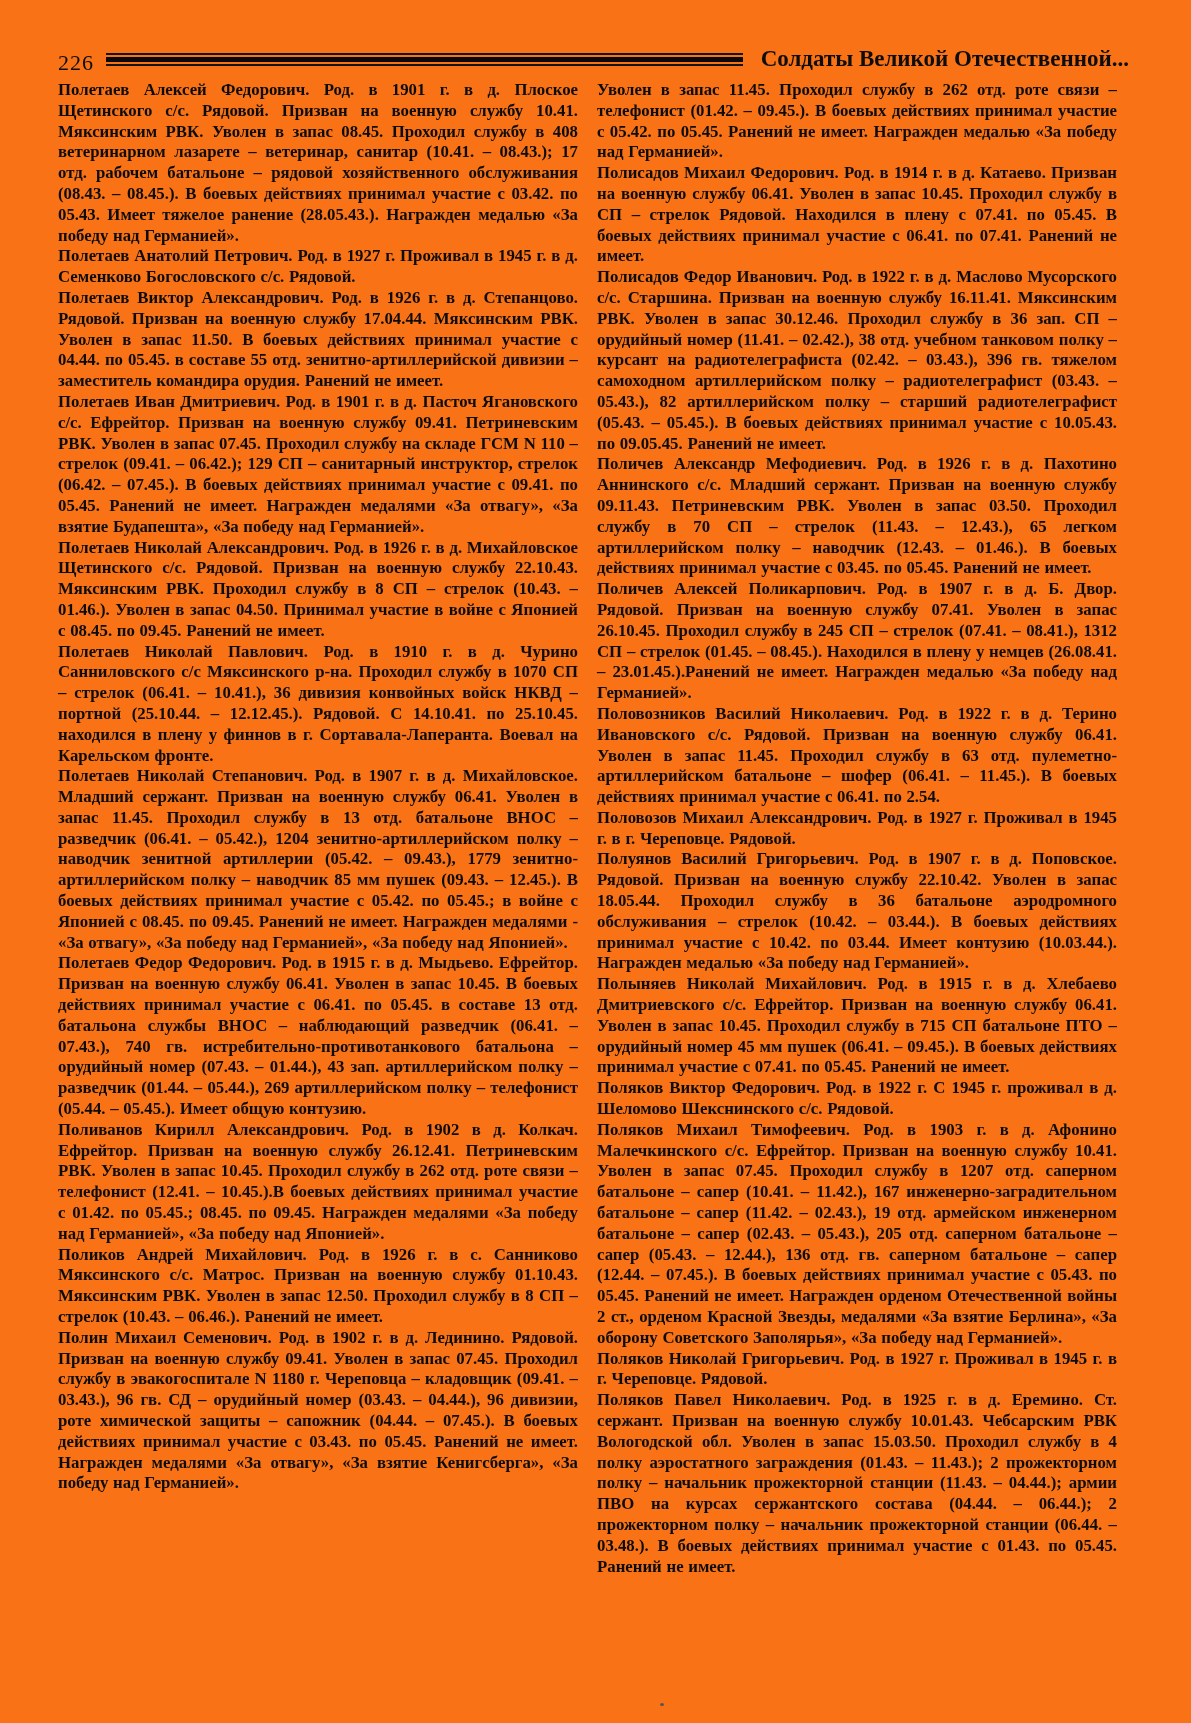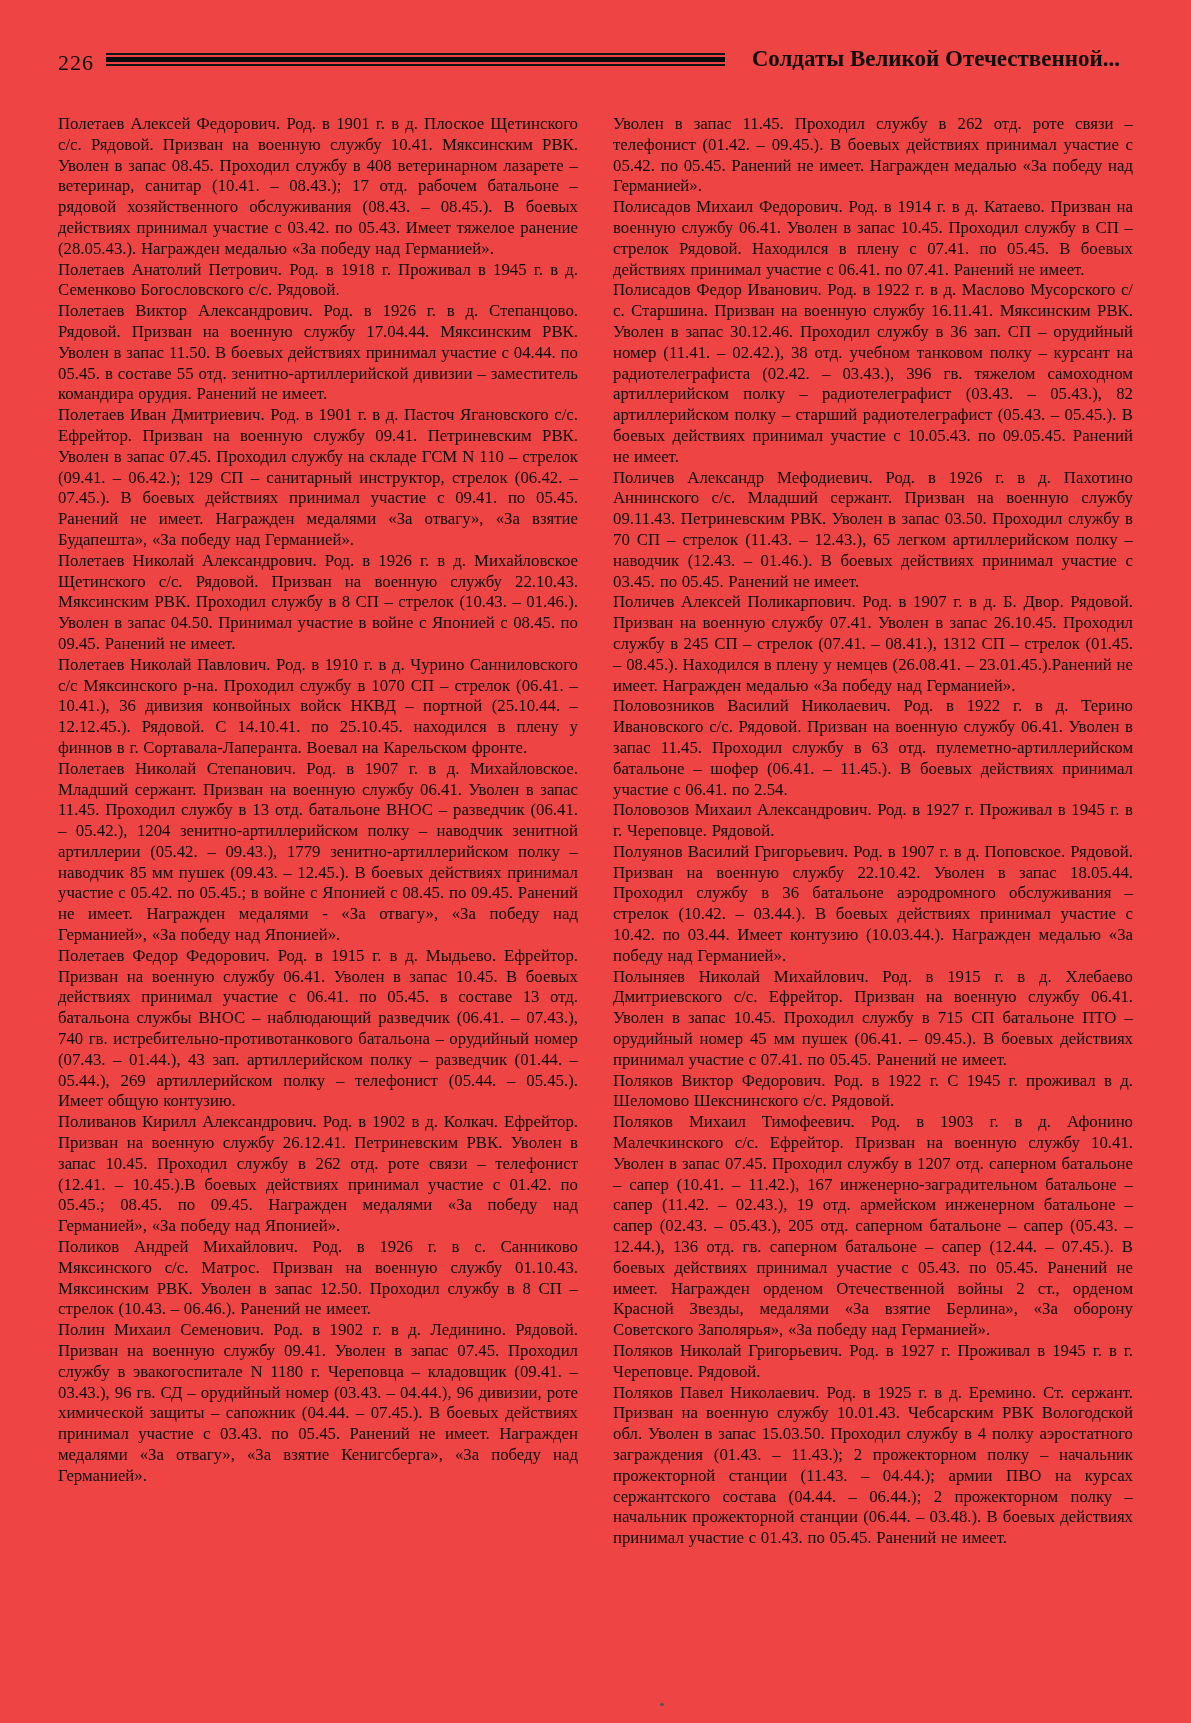--- a/index.html
+++ b/index.html
@@ -5,21 +5,21 @@
   html, body {
     margin: 0;
     padding: 0;
     background: #e8e8e6;
   }
   .page {
     position: relative;
     width: 1191px;
     height: 1723px;
     margin: 0 auto;
-    background: #ef4444;
+    background: #f97316;
     box-sizing: border-box;
     padding: 40px 58px 0 58px;
     overflow: hidden;
     font-family: "Liberation Serif", "DejaVu Serif", serif;
     color: #0d0d0d;
   }
   .page-header {
     display: flex;
     align-items: center;
     height: 38px;
@@ -37,29 +37,30 @@
     margin: 0 14px 0 2px;
     background: linear-gradient(to bottom,
       #141414 0px, #141414 2px,
       transparent 2px, transparent 4px,
       #0a0a0a 4px, #0a0a0a 9px,
       transparent 9px, transparent 11px,
       #141414 11px, #141414 13px);
   }
   .running-title {
     flex: 0 0 auto;
-    margin: 13px;
+    margin: 4px;
     font-size: 23px;
     font-weight: bold;
     white-space: nowrap;
   }
   .columns {
     display: flex;
-    gap: 35px;
-    margin-top: 36px;
+    gap: 19px;
+    margin-top: 2px;
+    font-weight: bold;
   }
   .col {
     flex: 0 0 520px;
     width: 520px;
   }
   .col p.entry {
     margin: 0;
     font-size: 16.8px;
     line-height: 20.8px;
     text-align: justify;
@@ -83,21 +84,21 @@
 
 <div class="page">
   <header class="page-header">
     <span class="page-number">226</span>
     <span class="header-rule"></span>
     <h1 class="running-title">Солдаты Великой Отечественной...</h1>
   </header>
   <main class="columns">
     <section class="col">
         <p class="entry">Полетаев Алексей Федорович. Род. в 1901 г. в д. Плоское Щетинского с/с. Рядовой. Призван на военную службу 10.41. Мяксинским РВК. Уволен в запас 08.45. Проходил службу в 408 ветеринарном лазарете – ветеринар, санитар (10.41. – 08.43.); 17 отд. рабочем батальоне – рядовой хозяйственного обслуживания (08.43. – 08.45.). В боевых действиях принимал участие с 03.42. по 05.43. Имеет тяжелое ранение (28.05.43.). Награжден медалью «За победу над Германией».</p>
-        <p class="entry">Полетаев Анатолий Петрович. Род. в 1918 г. Проживал в 1945 г. в д. Семенково Богословского с/с. Рядовой.</p>
+        <p class="entry">Полетаев Анатолий Петрович. Род. в 1927 г. Проживал в 1945 г. в д. Семенково Богословского с/с. Рядовой.</p>
         <p class="entry">Полетаев Виктор Александрович. Род. в 1926 г. в д. Степанцово. Рядовой. Призван на военную службу 17.04.44. Мяксинским РВК. Уволен в запас 11.50. В боевых действиях принимал участие с 04.44. по 05.45. в составе 55 отд. зенитно-артиллерийской дивизии – заместитель командира орудия. Ранений не имеет.</p>
         <p class="entry">Полетаев Иван Дмитриевич. Род. в 1901 г. в д. Пасточ Ягановского с/с. Ефрейтор. Призван на военную службу 09.41. Петриневским РВК. Уволен в запас 07.45. Проходил службу на складе ГСМ N 110 – стрелок (09.41. – 06.42.); 129 СП – санитарный инструктор, стрелок (06.42. – 07.45.). В боевых действиях принимал участие с 09.41. по 05.45. Ранений не имеет. Награжден медалями «За отвагу», «За взятие Будапешта», «За победу над Германией».</p>
         <p class="entry">Полетаев Николай Александрович. Род. в 1926 г. в д. Михайловское Щетинского с/с. Рядовой. Призван на военную службу 22.10.43. Мяксинским РВК. Проходил службу в 8 СП – стрелок (10.43. – 01.46.). Уволен в запас 04.50. Принимал участие в войне с Японией с 08.45. по 09.45. Ранений не имеет.</p>
         <p class="entry">Полетаев Николай Павлович. Род. в 1910 г. в д. Чурино Санниловского с/с Мяксинского р-на. Проходил службу в 1070 СП – стрелок (06.41. – 10.41.), 36 дивизия конвойных войск НКВД – портной (25.10.44. – 12.12.45.). Рядовой. С 14.10.41. по 25.10.45. находился в плену у финнов в г. Сортавала-Лаперанта. Воевал на Карельском фронте.</p>
         <p class="entry">Полетаев Николай Степанович. Род. в 1907 г. в д. Михайловское. Младший сержант. Призван на военную службу 06.41. Уволен в запас 11.45. Проходил службу в 13 отд. батальоне ВНОС – разведчик (06.41. – 05.42.), 1204 зенитно-артиллерийском полку – наводчик зенитной артиллерии (05.42. – 09.43.), 1779 зенитно-артиллерийском полку – наводчик 85 мм пушек (09.43. – 12.45.). В боевых действиях принимал участие с 05.42. по 05.45.; в войне с Японией с 08.45. по 09.45. Ранений не имеет. Награжден медалями - «За отвагу», «За победу над Германией», «За победу над Японией».</p>
         <p class="entry">Полетаев Федор Федорович. Род. в 1915 г. в д. Мыдьево. Ефрейтор. Призван на военную службу 06.41. Уволен в запас 10.45. В боевых действиях принимал участие с 06.41. по 05.45. в составе 13 отд. батальона службы ВНОС – наблюдающий разведчик (06.41. – 07.43.), 740 гв. истребительно-противотанкового батальона – орудийный номер (07.43. – 01.44.), 43 зап. артиллерийском полку – разведчик (01.44. – 05.44.), 269 артиллерийском полку – телефонист (05.44. – 05.45.). Имеет общую контузию.</p>
         <p class="entry">Поливанов Кирилл Александрович. Род. в 1902 в д. Колкач. Ефрейтор. Призван на военную службу 26.12.41. Петриневским РВК. Уволен в запас 10.45. Проходил службу в 262 отд. роте связи – телефонист (12.41. – 10.45.).В боевых действиях принимал участие с 01.42. по 05.45.; 08.45. по 09.45. Награжден медалями «За победу над Германией», «За победу над Японией».</p>
         <p class="entry">Поликов Андрей Михайлович. Род. в 1926 г. в с. Санниково Мяксинского с/с. Матрос. Призван на военную службу 01.10.43. Мяксинским РВК. Уволен в запас 12.50. Проходил службу в 8 СП – стрелок (10.43. – 06.46.). Ранений не имеет.</p>
         <p class="entry">Полин Михаил Семенович. Род. в 1902 г. в д. Лединино. Рядовой. Призван на военную службу 09.41. Уволен в запас 07.45. Проходил службу в эвакогоспитале N 1180 г. Череповца – кладовщик (09.41. – 03.43.), 96 гв. СД – орудийный номер (03.43. – 04.44.), 96 дивизии, роте химической защиты – сапожник (04.44. – 07.45.). В боевых действиях принимал участие с 03.43. по 05.45. Ранений не имеет. Награжден медалями «За отвагу», «За взятие Кенигсберга», «За победу над Германией».</p>
       </section>

